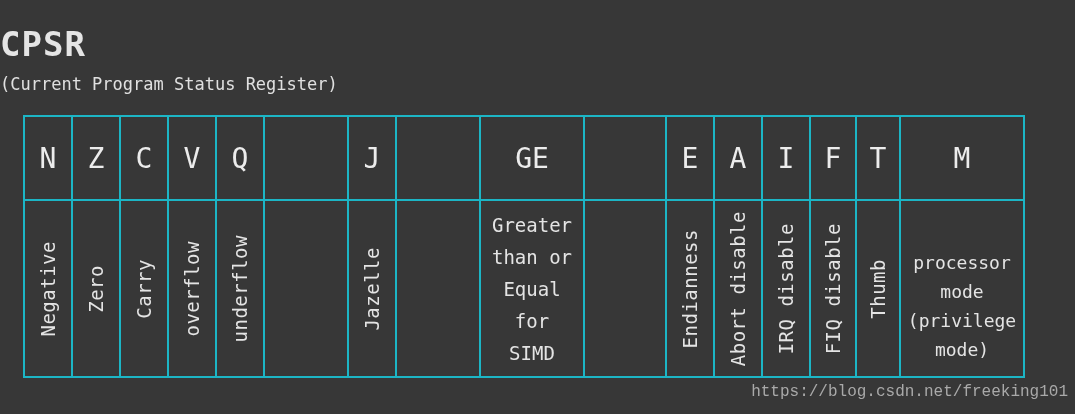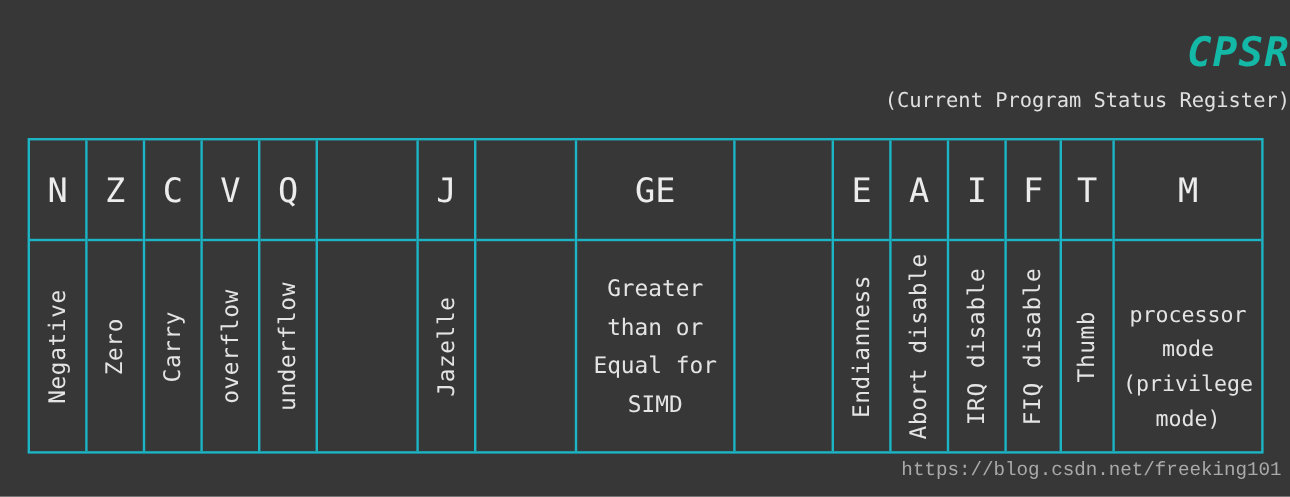--- a/index.html
+++ b/index.html
@@ -13,33 +13,32 @@
     background: #373737;
     overflow: hidden;
     font-family: "DejaVu Sans Mono", monospace;
     color: #e9e9e9;
   }
   .title {
     position: absolute;
     top: 24px;
     left: 0;
     width: 100%;
-    text-align: right;
+    text-align: left;
     font-size: 34px;
     font-weight: bold;
     letter-spacing: 1px;
-    color: #14b8a6;
-    font-style: italic;
+    color: #e5e5e5;
   }
   .subtitle {
     position: absolute;
     top: 74px;
     left: 0;
     width: 100%;
-    text-align: right;
+    text-align: left;
     font-size: 17px;
     color: #e0e0e0;
   }
   .register-table {
     position: absolute;
     top: 115px;
     left: 23px;
     display: flex;
     border: 2px solid #1cb5c5;
     background: #373737;
@@ -174,21 +173,21 @@
 
     <div class="col" style="width:84px">
       <div class="cell head">
           <span></span>
         </div>
       <div class="cell body">
           <span class="vtext"></span>
         </div>
     </div>
 
-    <div class="col" style="width:132px">
+    <div class="col" style="width:104px">
       <div class="cell head">
           <span>GE</span>
         </div>
       <div class="cell body">
           <span class="htext">Greater
 than or
 Equal for
 SIMD</span>
         </div>
     </div>

